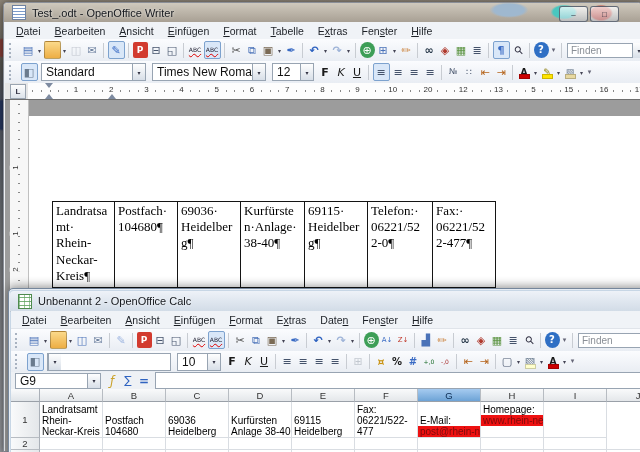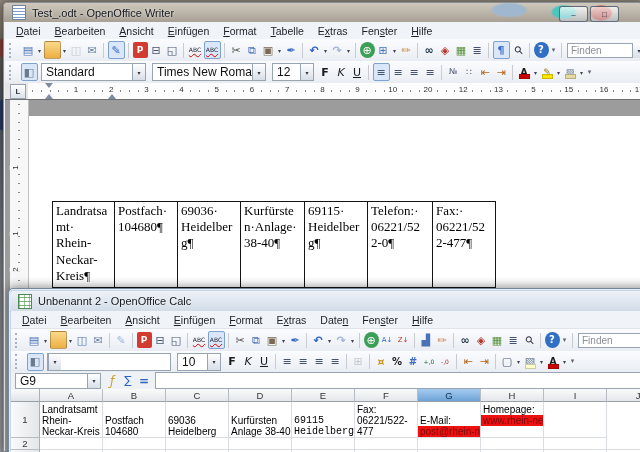--- a/index.html
+++ b/index.html
@@ -438,21 +438,21 @@
             <div class="cline">104680</div>
           </div>
           <div class="ccell" style="height: 35px;">
             <div class="cline">69036</div>
             <div class="cline">Heidelberg</div>
           </div>
           <div class="ccell" style="height: 35px;">
             <div class="cline">Kurfürsten</div>
             <div class="cline">Anlage 38-40</div>
           </div>
-          <div class="ccell" style="height: 35px; font-family: Liberation Mono, monospace;">
+          <div class="ccell" style="height: 35px;">
             <div class="cline">69115</div>
             <div class="cline">Heidelberg</div>
           </div>
           <div class="ccell" style="height: 35px;">
             <div class="cline">Fax:</div>
             <div class="cline">06221/522-</div>
             <div class="cline">477</div>
           </div>
           <div class="ccell" style="height: 35px;">
             <div class="cline">E-Mail:</div>

